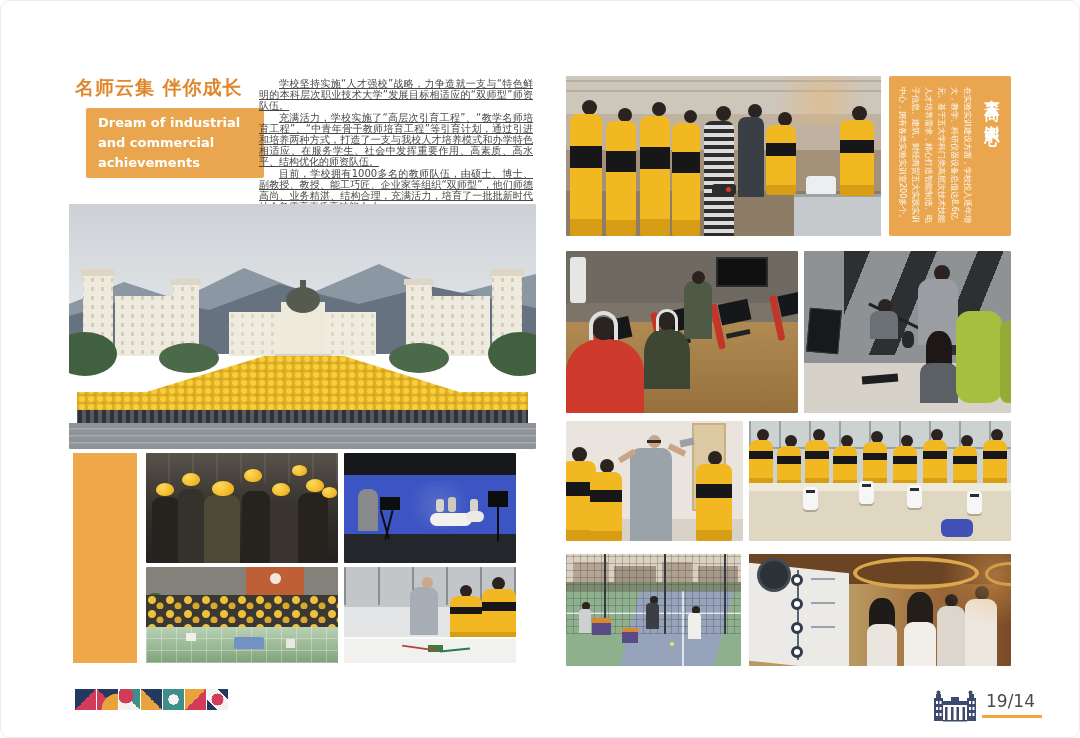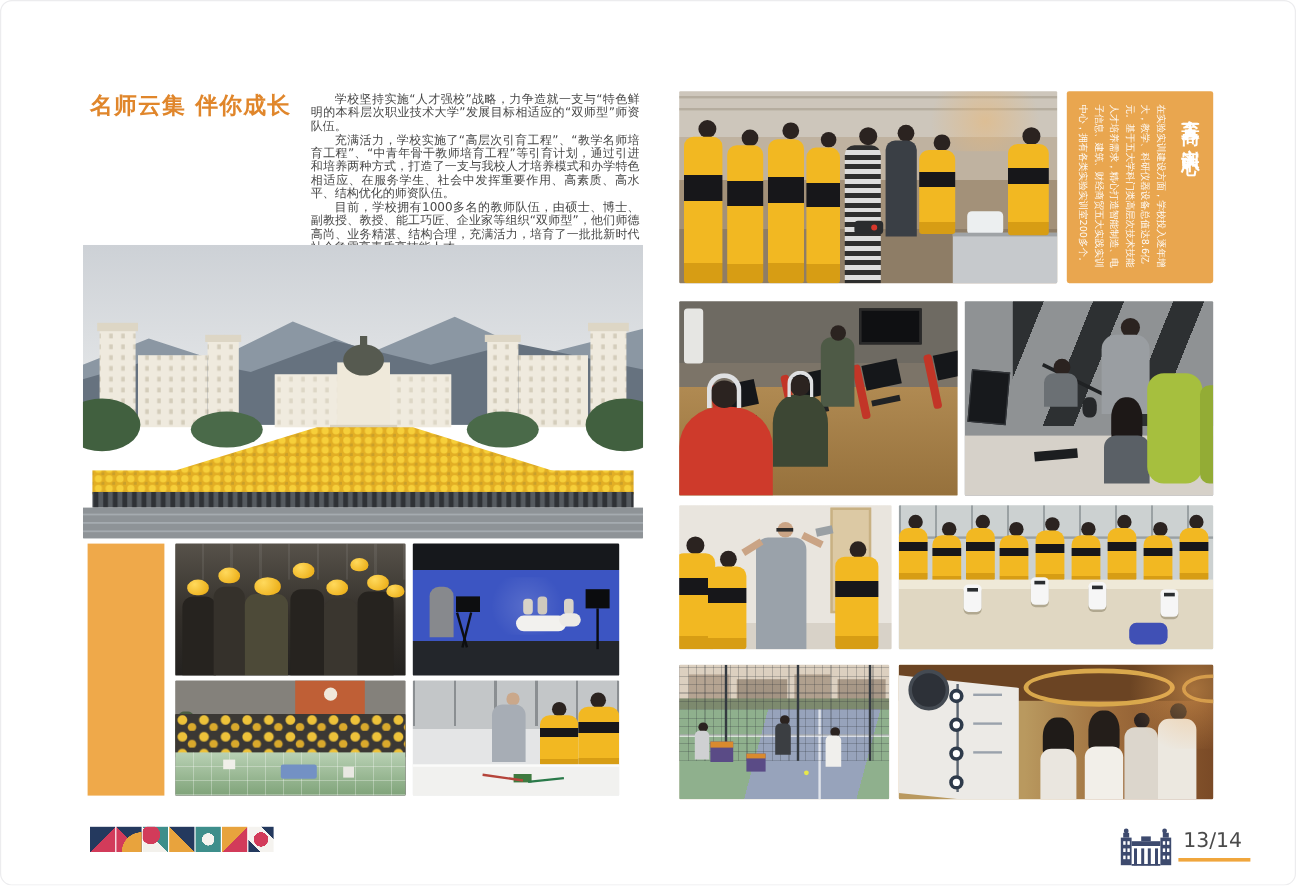--- a/index.html
+++ b/index.html
@@ -8,21 +8,21 @@
   }
   *{margin:0;padding:0;box-sizing:border-box;}
   html,body{background:#fff;}
   body{font-family:"DejaVu Sans","Liberation Sans",sans-serif;width:1080px;height:738px;overflow:hidden;}
   .page{position:relative;width:1080px;height:738px;background:#fff;border:1px solid #ececee;border-radius:10px;overflow:hidden;}
   .abs{position:absolute;}
   
   .main-title{position:absolute;left:74px;top:74px;font-size:19px;font-weight:700;color:var(--accent);letter-spacing:1px;white-space:nowrap;}
   .subtitle-box{position:absolute;left:85px;top:107px;width:178px;min-height:44px;background:var(--panel);color:#fff;font-size:13px;font-weight:700;line-height:1.55;padding:5px 12px;border-radius:2px;}
   .intro{position:absolute;left:258px;top:77px;width:274px;font-size:10px;line-height:11.2px;color:var(--ink);text-align:justify;}
-  .intro p{text-indent:2em;margin:0;}
+  .intro p{text-indent:2em;margin:0;text-decoration:underline;}
   
   .ph{position:absolute;overflow:hidden;border-radius:1px;}
   .accent-bar{position:absolute;left:72px;top:452px;width:64px;height:210px;background:var(--bar);}
   .hd{position:absolute;background:#2b2320;border-radius:50%;}
   .jk{position:absolute;border-radius:8px 8px 2px 2px;background:linear-gradient(180deg,#f2b822 0 26%,#17171a 26% 44%,#f2b822 44% 86%,#d79d14 86%);}
   .helmet{position:absolute;width:18px;height:13px;border-radius:50% 50% 45% 45%;background:radial-gradient(circle at 35% 30%,#ffd95c,#eeb31f 75%);}
   .torso{position:absolute;background:#26231f;border-radius:9px 9px 0 0;}
   
   .panel{position:absolute;left:888px;top:75px;width:122px;height:160px;background:var(--panel);border-radius:2px;padding:11px 10px;}
   .panel-inner{writing-mode:vertical-rl;height:100%;width:100%;}
@@ -36,20 +36,21 @@
   .pagenum{position:absolute;left:985px;top:690px;font-size:17px;color:#4a4a4a;font-weight:500;}
   .pagenum-line{position:absolute;left:981px;top:714px;width:60px;height:3px;background:var(--underline);}
   .building{position:absolute;left:931px;top:686px;}
 </style>
 </head>
 <body>
 
 <div class="page">
 
   <h1 class="main-title">名师云集 伴你成长</h1>
+  <div class="subtitle-box">Dream of industrial and commercial achievements</div>
   <div class="intro">
     <p>学校坚持实施“人才强校”战略，力争造就一支与“特色鲜明的本科层次职业技术大学”发展目标相适应的“双师型”师资队伍。</p>
     <p>充满活力，学校实施了“高层次引育工程”、“教学名师培育工程”、“中青年骨干教师培育工程”等引育计划，通过引进和培养两种方式，打造了一支与我校人才培养模式和办学特色相适应、在服务学生、社会中发挥重要作用、高素质、高水平、结构优化的师资队伍。</p>
     <p>目前，学校拥有1000多名的教师队伍，由硕士、博士、副教授、教授、能工巧匠、企业家等组织“双师型”，他们师德高尚、业务精湛、结构合理，充满活力，培育了一批批新时代社会急需高素质高技能人才。</p>
   </div>
 
   <div class="ph" style="left:68px;top:203px;width:467px;height:245px;">
     <svg width="467" height="245" viewBox="0 0 467 245" preserveAspectRatio="none">
       <defs>
         <linearGradient id="sky" x1="0" y1="0" x2="0" y2="1">
@@ -390,16 +391,16 @@
           <rect x="7.5" y="26" width="2" height="3"></rect>
         <rect x="37" y="14" width="2" height="3"></rect>
           <rect x="40.5" y="14" width="2" height="3"></rect>
         <rect x="37" y="20" width="2" height="3"></rect>
           <rect x="40.5" y="20" width="2" height="3"></rect>
         <rect x="37" y="26" width="2" height="3"></rect>
           <rect x="40.5" y="26" width="2" height="3"></rect>
       </g>
     </svg>
   </div>
-  <div class="pagenum">13/14</div>
+  <div class="pagenum">19/14</div>
   <div class="pagenum-line"></div>
 
 </div>
 
 </body></html>

